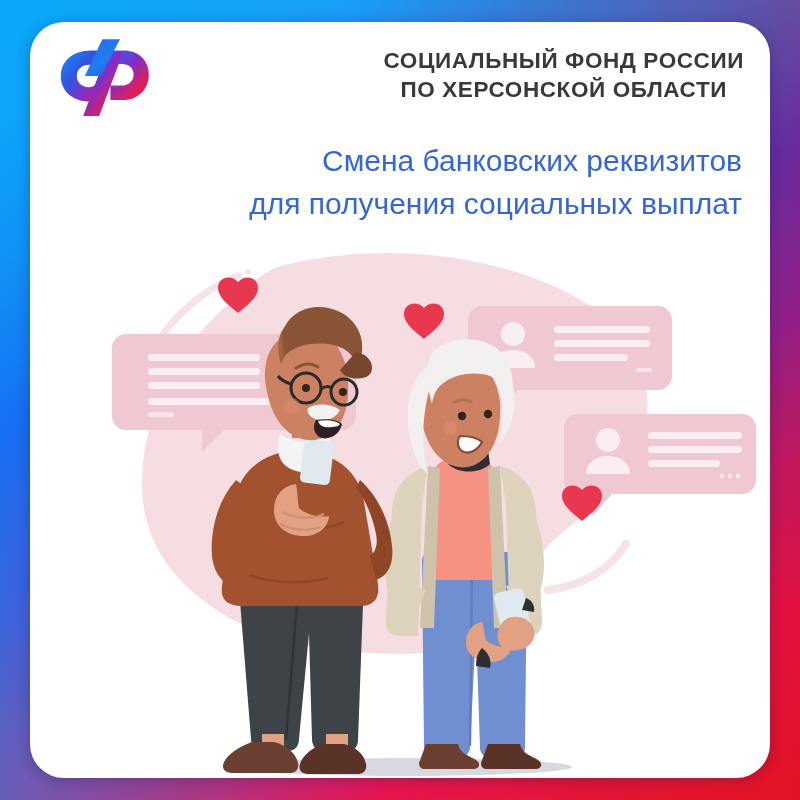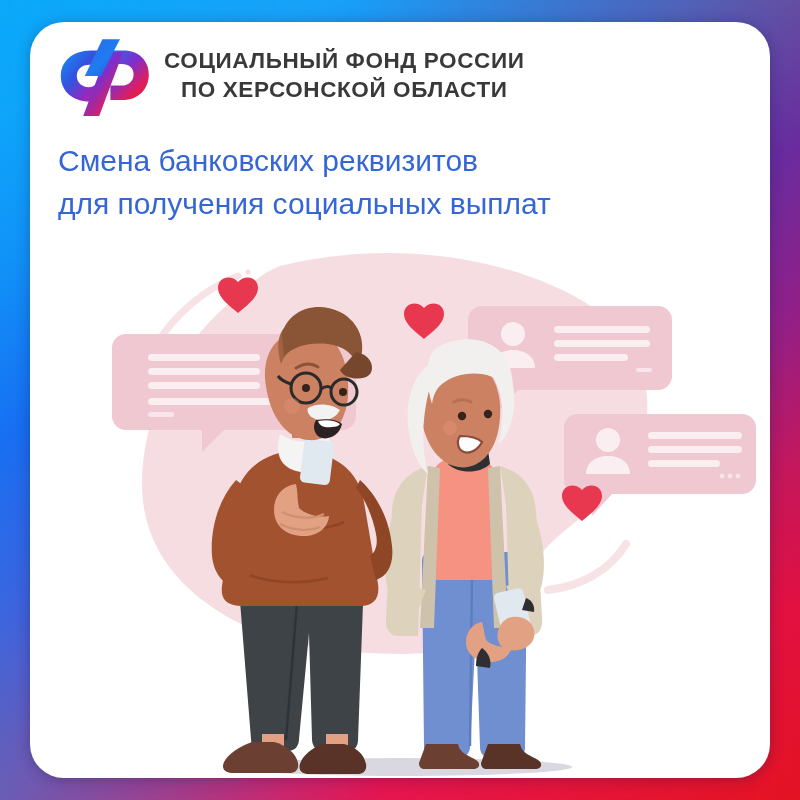--- a/index.html
+++ b/index.html
@@ -51,40 +51,40 @@
     border-radius: 34px;
     box-shadow: 0 2px 14px rgba(16,22,60,.30);
     overflow: hidden;
   }
   
   .header {
     position: absolute;
     left: 0; right: 0; top: 12px;
     display: flex;
     align-items: center;
-    justify-content: flex-start;
+    justify-content: space-between;
     gap: 12px;
     padding: 0 26px;
   }
   .logo { width: 96px; height: 84px; flex: 0 0 auto; display:block; }
   .org-name {
     color: #393939;
     font-size: 22.5px;
     font-weight: 700;
     letter-spacing: .6px;
     line-height: 1.28;
     text-align: center;
     white-space: pre-line;
     text-transform: uppercase;
   }
   
   .headline {
     position: absolute;
     left: 0; right: 0; top: 118px;
-    text-align: left;
+    text-align: right;
     color: #3566d6;
     font-size: 30px;
     font-weight: 400;
     line-height: 1.42;
     white-space: pre-line;
     padding: 0 28px;
   }
   
   .illustration {
     position: absolute;

